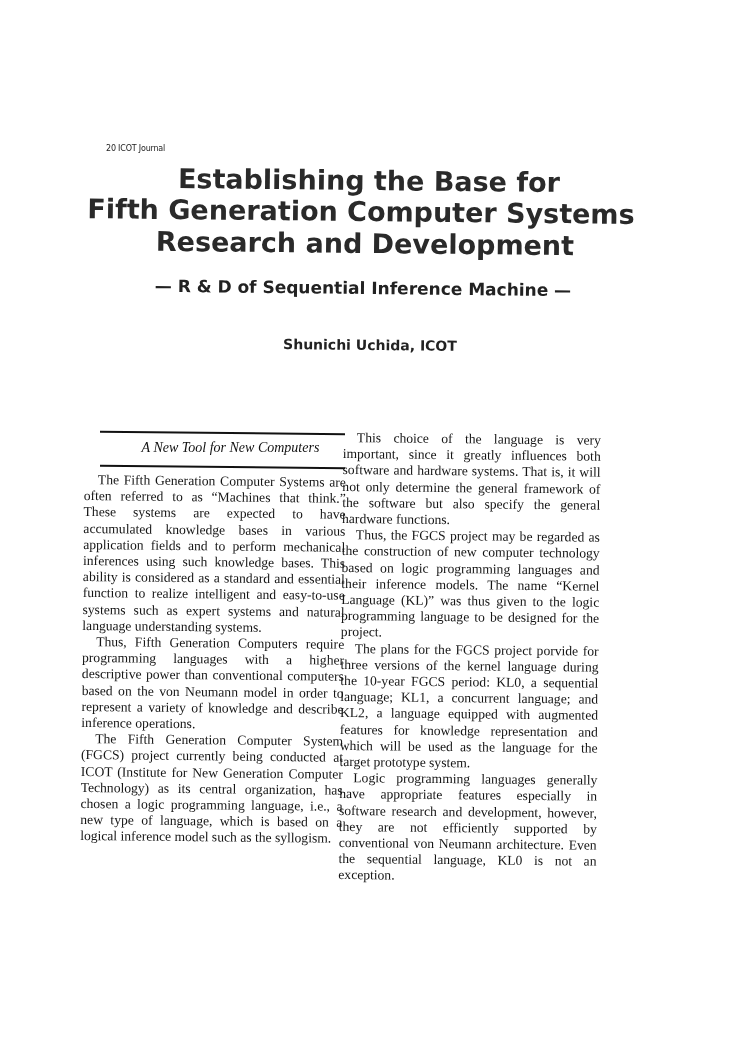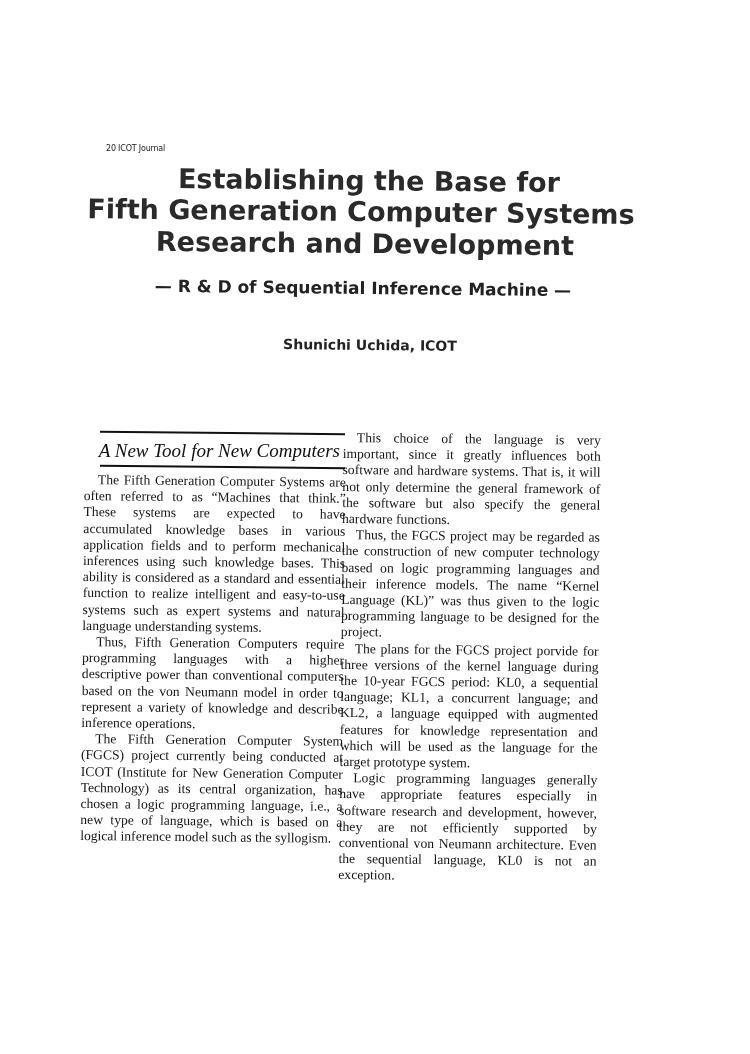--- a/index.html
+++ b/index.html
@@ -8,21 +8,21 @@
   .running-head { left:106px; top:99px; font-family:"DejaVu Sans", sans-serif; font-size:8px; letter-spacing:-0.2px; color:#222;margin-top:45px; }
   .title { left:0; width:750px; text-align:center; font-family:"DejaVu Sans", sans-serif; font-weight:bold; color:#2a2a2a; }
   .t1 { top:165px; font-size:27px; left:-6px; transform:rotate(0.6deg); }
   .t2 { top:196px; font-size:27px; left:-14px; transform:rotate(0.6deg); }
   .t3 { top:228px; font-size:27px; left:-10px; transform:rotate(0.6deg); }
   .subtitle { top:278px; left:0; width:750px; text-align:center; font-family:"DejaVu Sans", sans-serif; font-weight:bold; font-size:17px; color:#222; transform:rotate(0.6deg); left:-12px; }
   .author { top:337px; left:0; width:750px; text-align:center; font-family:"DejaVu Sans", sans-serif; font-weight:bold; font-size:14px; color:#222; transform:rotate(0.6deg); left:-5px; }
   .rule { height:1.5px; background:#111; }
   .rule1 { left:100px; top:432px; width:245px; transform:rotate(0.6deg); }
   .rule2 { left:100px; top:466px; width:245px; transform:rotate(0.6deg); }
-  .section-head { left:95px; top:440px; width:245px; text-align:right; font-family:"Liberation Serif", serif; font-style:italic; font-size:19px; color:#111; }
+  .section-head { left:108px; top:440px; width:245px; text-align:center; font-family:"Liberation Serif", serif; font-style:italic; font-size:14px; color:#111; }
   .col { font-family:"Liberation Serif", serif; font-size:13.6px; line-height:16.2px; color:#151515; text-align:justify; }
   .col p { margin:0; text-indent:14px; }
   .col-left { left:84px; top:472px; width:262px; transform:rotate(0.6deg); transform-origin:top left; }
   .col-right { left:343px; top:430px; width:258px; transform:rotate(0.6deg); transform-origin:top left; }
 </style>
 </head>
 <body>
 
 <div class="abs running-head">20 ICOT Journal</div>
 

